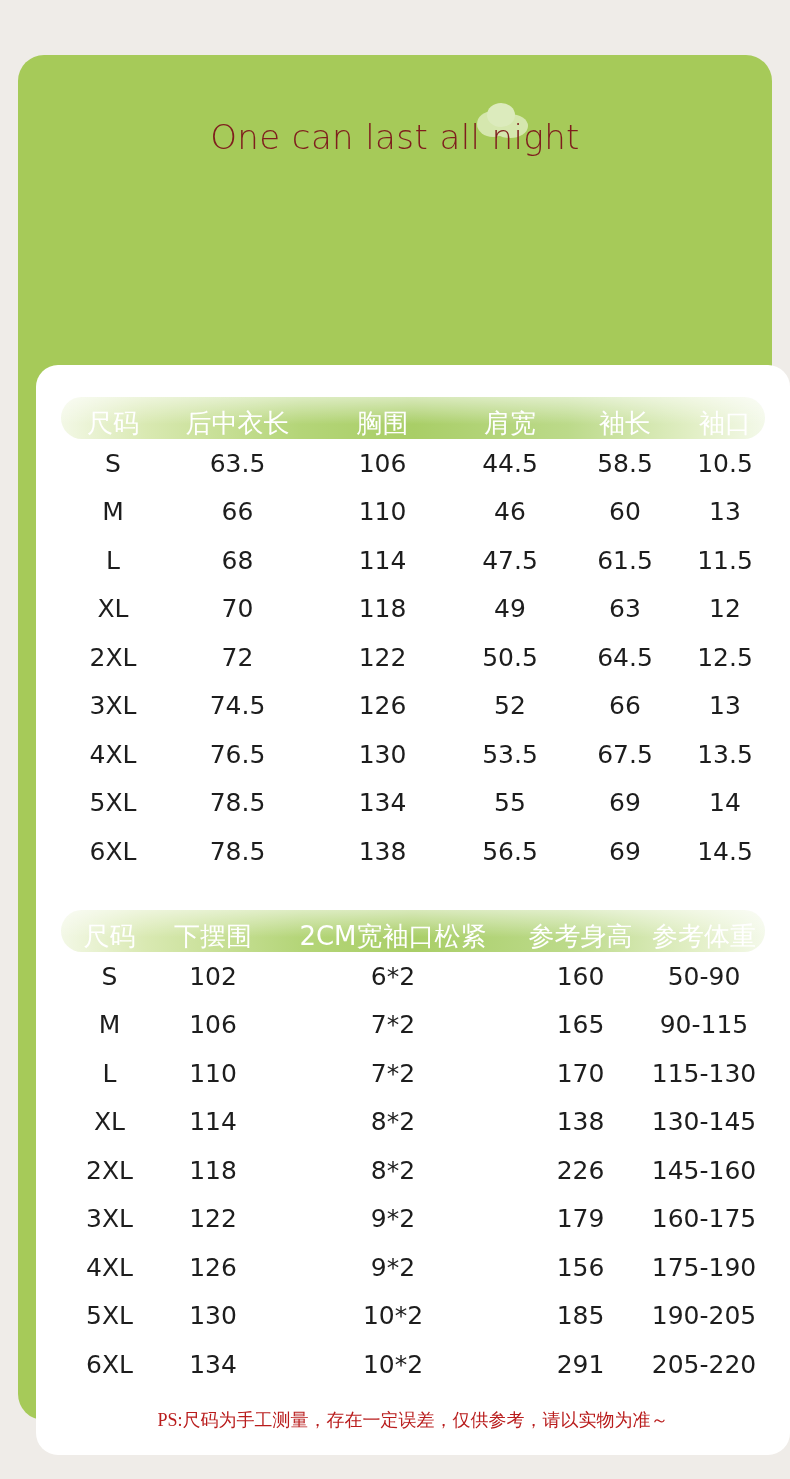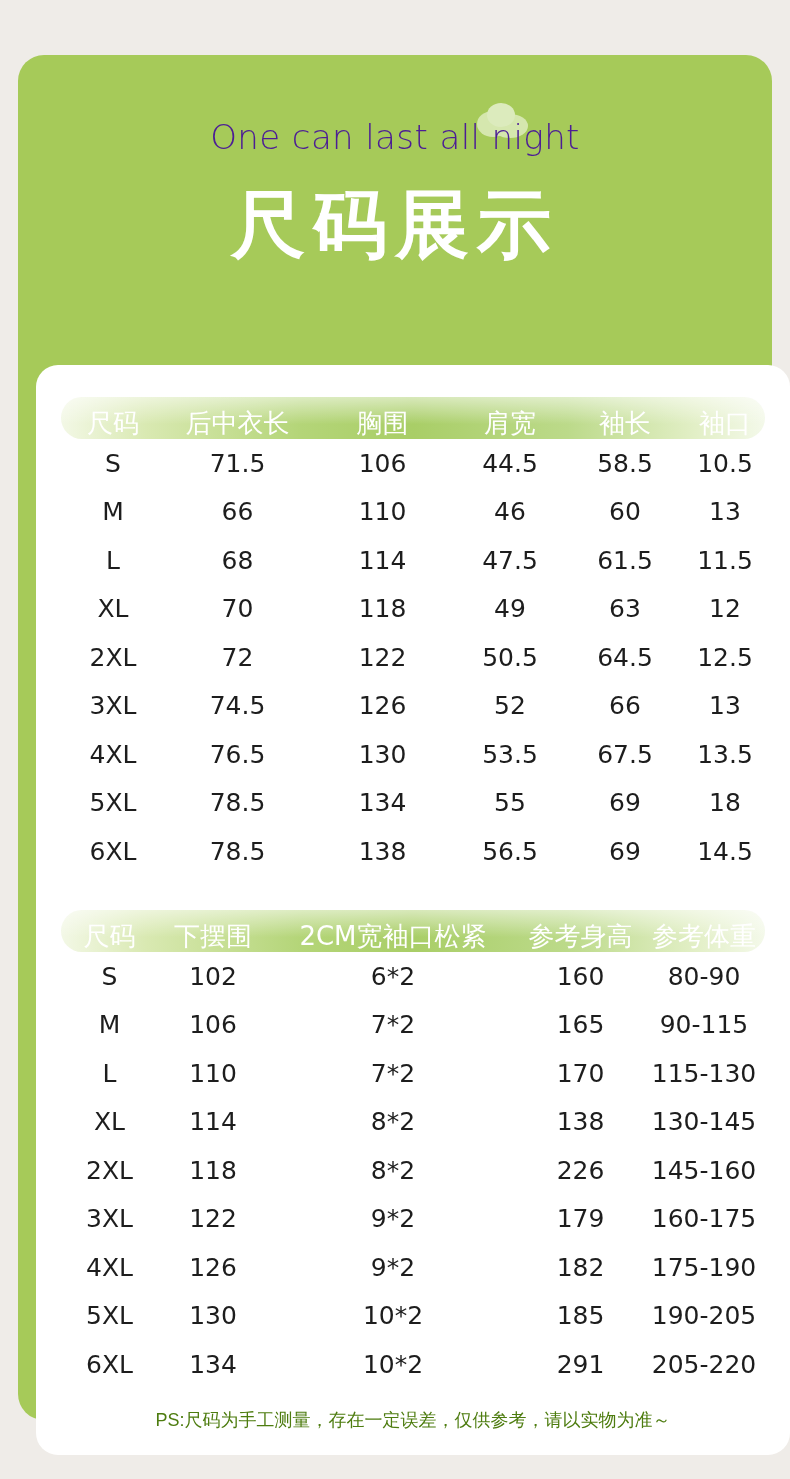--- a/index.html
+++ b/index.html
@@ -41,21 +41,21 @@
     pointer-events: none;
   }
   #english-title {
     position: absolute;
     left: 0;
     right: 0;
     top: 62px;
     font-size: 34px;
     font-weight: 300;
     letter-spacing: 0.4px;
-    color: #4c1d95;
+    color: #7f1d1d;
     font-family: "DejaVu Sans", sans-serif;
     font-stretch: condensed;
   }
   #chinese-title {
     position: absolute;
     left: 0;
     right: 0;
     top: 132px;
     font-size: 74px;
     font-weight: 700;
@@ -143,22 +143,22 @@
     vertical-align: middle;
   }
 
   #footer-note {
     position: absolute;
     left: 0;
     right: 0;
     top: 1043px;
     text-align: center;
     font-size: 18px;
-    color: #4d7c0f;
-    font-family: Liberation Sans, sans-serif;
+    color: #b91c1c;
+    font-family: Liberation Serif, serif;
   }
 
   
   .t1-c0 { width: 104px; }
   .t1-c1 { width: 145px; }
   .t1-c2 { width: 145px; }
   .t1-c3 { width: 110px; }
   .t1-c4 { width: 120px; }
   .t1-c5 { width: 80px; }
 
@@ -174,21 +174,20 @@
 
 <div id="size-panel">
 
   <div id="panel-header">
     <svg id="cloud-icon" viewBox="0 0 58 40" aria-hidden="true">
       <ellipse cx="20" cy="24" rx="16" ry="13" fill="#d5e7ae"></ellipse>
       <ellipse cx="37" cy="26" rx="18" ry="12" fill="#d5e7ae"></ellipse>
       <ellipse cx="28" cy="15" rx="14" ry="12" fill="#dcebbd"></ellipse>
     </svg>
     <div id="english-title">One can last all night</div>
-    <div id="chinese-title">尺码展示</div>
   </div>
 
   <div id="table-card">
 
     <div id="table-one-block">
       <div class="header-pill-wrap">
         <div class="header-pill">
           <table>
             <colgroup>
               <col class="t1-c0">
@@ -216,21 +215,21 @@
           <col class="t1-c0">
             <col class="t1-c1">
             <col class="t1-c2">
           <col class="t1-c3">
             <col class="t1-c4">
             <col class="t1-c5">
         </colgroup>
         <tbody class="body-rows">
             <tr>
               <td>S</td>
-              <td>71.5</td>
+              <td>63.5</td>
               <td>106</td>
               <td>44.5</td>
               <td>58.5</td>
               <td>10.5</td>
             </tr>
             <tr>
               <td>M</td>
               <td>66</td>
               <td>110</td>
               <td>46</td>
@@ -276,21 +275,21 @@
               <td>53.5</td>
               <td>67.5</td>
               <td>13.5</td>
             </tr>
             <tr>
               <td>5XL</td>
               <td>78.5</td>
               <td>134</td>
               <td>55</td>
               <td>69</td>
-              <td>18</td>
+              <td>14</td>
             </tr>
             <tr>
               <td>6XL</td>
               <td>78.5</td>
               <td>138</td>
               <td>56.5</td>
               <td>69</td>
               <td>14.5</td>
             </tr>
           </tbody>
@@ -327,21 +326,21 @@
             <col class="t2-c2">
           <col class="t2-c3">
             <col class="t2-c4">
         </colgroup>
         <tbody class="body-rows">
             <tr>
               <td>S</td>
               <td>102</td>
               <td>6*2</td>
               <td>160</td>
-              <td>80-90</td>
+              <td>50-90</td>
             </tr>
             <tr>
               <td>M</td>
               <td>106</td>
               <td>7*2</td>
               <td>165</td>
               <td>90-115</td>
             </tr>
             <tr>
               <td>L</td>
@@ -368,21 +367,21 @@
               <td>3XL</td>
               <td>122</td>
               <td>9*2</td>
               <td>179</td>
               <td>160-175</td>
             </tr>
             <tr>
               <td>4XL</td>
               <td>126</td>
               <td>9*2</td>
-              <td>182</td>
+              <td>156</td>
               <td>175-190</td>
             </tr>
             <tr>
               <td>5XL</td>
               <td>130</td>
               <td>10*2</td>
               <td>185</td>
               <td>190-205</td>
             </tr>
             <tr>

